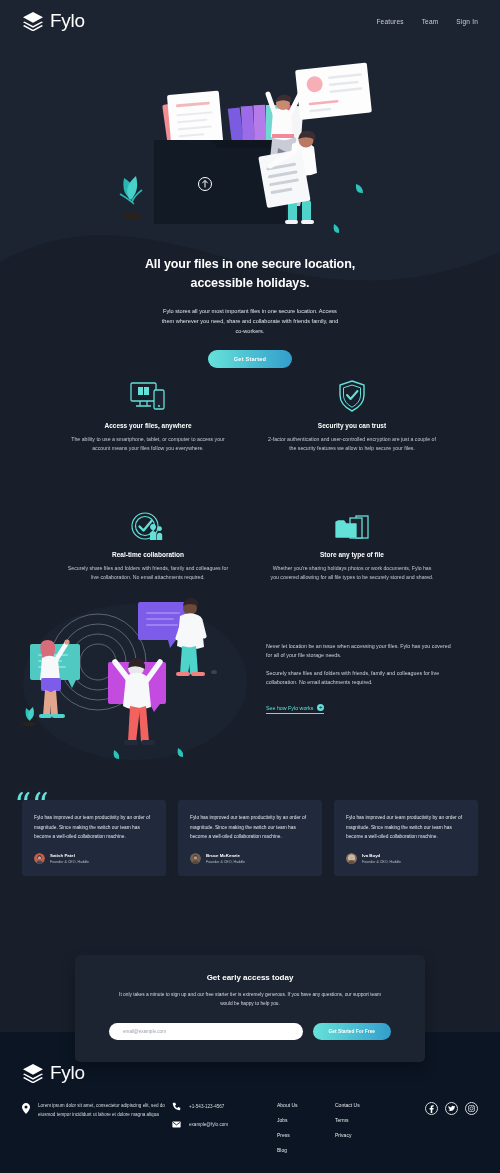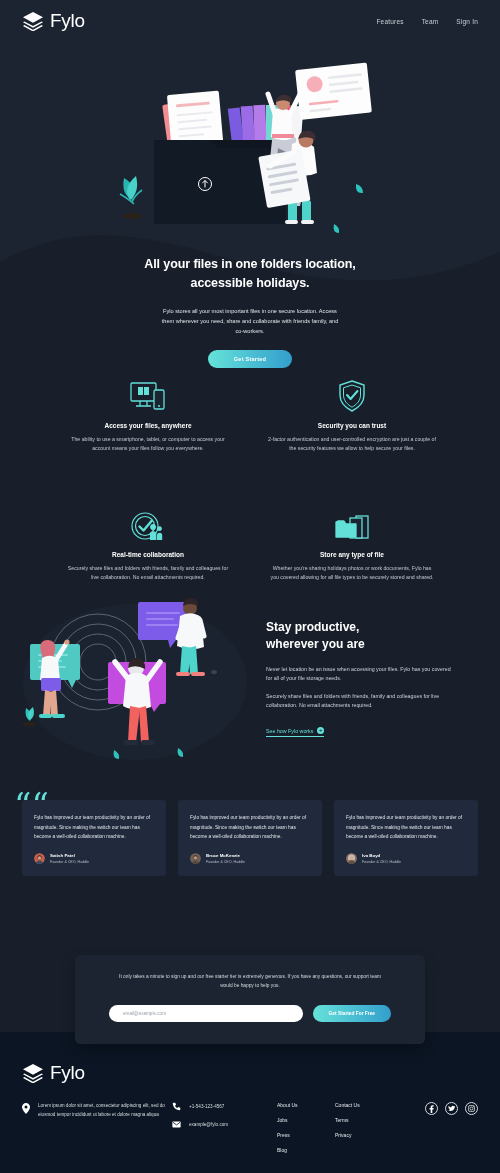--- a/index.html
+++ b/index.html
@@ -267,21 +267,21 @@
     </div>
     <nav class="nav">
       <a href="#">Features</a>
       <a href="#">Team</a>
       <a href="#">Sign In</a>
     </nav>
   </div>
 
   <div class="hero-copy">
     <h1 class="hero-title">
-      <span>All your files in one folders location,</span><br>
+      <span>All your files in one secure location,</span><br>
       <span>accessible holidays.</span>
     </h1>
     <p class="hero-sub">Fylo stores all your most important files in one secure location. Access them wherever you need, share and collaborate with friends family, and co-workers.</p>
     <button class="btn-gradient">Get Started</button>
   </div>
 
   <div class="features">
 
     <div class="feature">
       <div class="feature-icon">
@@ -407,24 +407,20 @@
 
       <path d="M16 118 q-2 9 4 13 q4 -8 -4 -13 Z" fill="#2FC2BA"></path>
       <path d="M23 117 q3 9 -3 13 q-5 -7 3 -13 Z" fill="#48D1C8"></path>
       <ellipse cx="19" cy="134" rx="7" ry="2" fill="#2A2118"></ellipse>
       <path d="M104 160 q6 3 5 9 q-7 0 -5 -9 Z" fill="#2FC2BA"></path>
       <path d="M168 158 q6 3 5 9 q-7 0 -5 -9 Z" fill="#2FC2BA"></path>
       <ellipse cx="204" cy="82" rx="3" ry="2" fill="#3A4250"></ellipse>
     </svg>
 
     <div class="prod-copy">
-      <h2 class="prod-title">
-        <span>Stay productive,</span><br>
-        <span>wherever you are</span>
-      </h2>
       <p class="prod-p">Never let location be an issue when accessing your files. Fylo has you covered for all of your file storage needs.</p>
       <p class="prod-p">Securely share files and folders with friends, family and colleagues for live collaboration. No email attachments required.</p>
       <a class="prod-link" href="#">
         <span>See how Fylo works</span>
         <svg class="arrow-circle" viewBox="0 0 14 14">
           <circle cx="7" cy="7" r="7" fill="#62E0D9"></circle>
           <path d="M5 7 L9 7 M7.4 5 L9.4 7 L7.4 9" stroke="#1B2430" stroke-width="1.3" fill="none" stroke-linecap="round" stroke-linejoin="round"></path>
         </svg>
       </a>
     </div>
@@ -476,20 +472,21 @@
         </svg>
         <div>
           <div class="t-name">Iva Boyd</div>
           <div class="t-role">Founder &amp; CEO, Huddle</div>
         </div>
       </div>
     </div>
   </div>
 
   <div class="cta">
+    <div class="cta-title">Get early access today</div>
     <div class="cta-sub">It only takes a minute to sign up and our free starter tier is extremely generous. If you have any questions, our support team would be happy to help you.</div>
     <div class="cta-form">
       <input class="cta-input" type="text" placeholder="email@example.com" style="">
       <button class="cta-btn">Get Started For Free</button>
     </div>
   </div>
 
   <div class="footer">
     <div class="f-logo">
       <svg class="f-logo-mark" viewBox="0 0 24 22">

